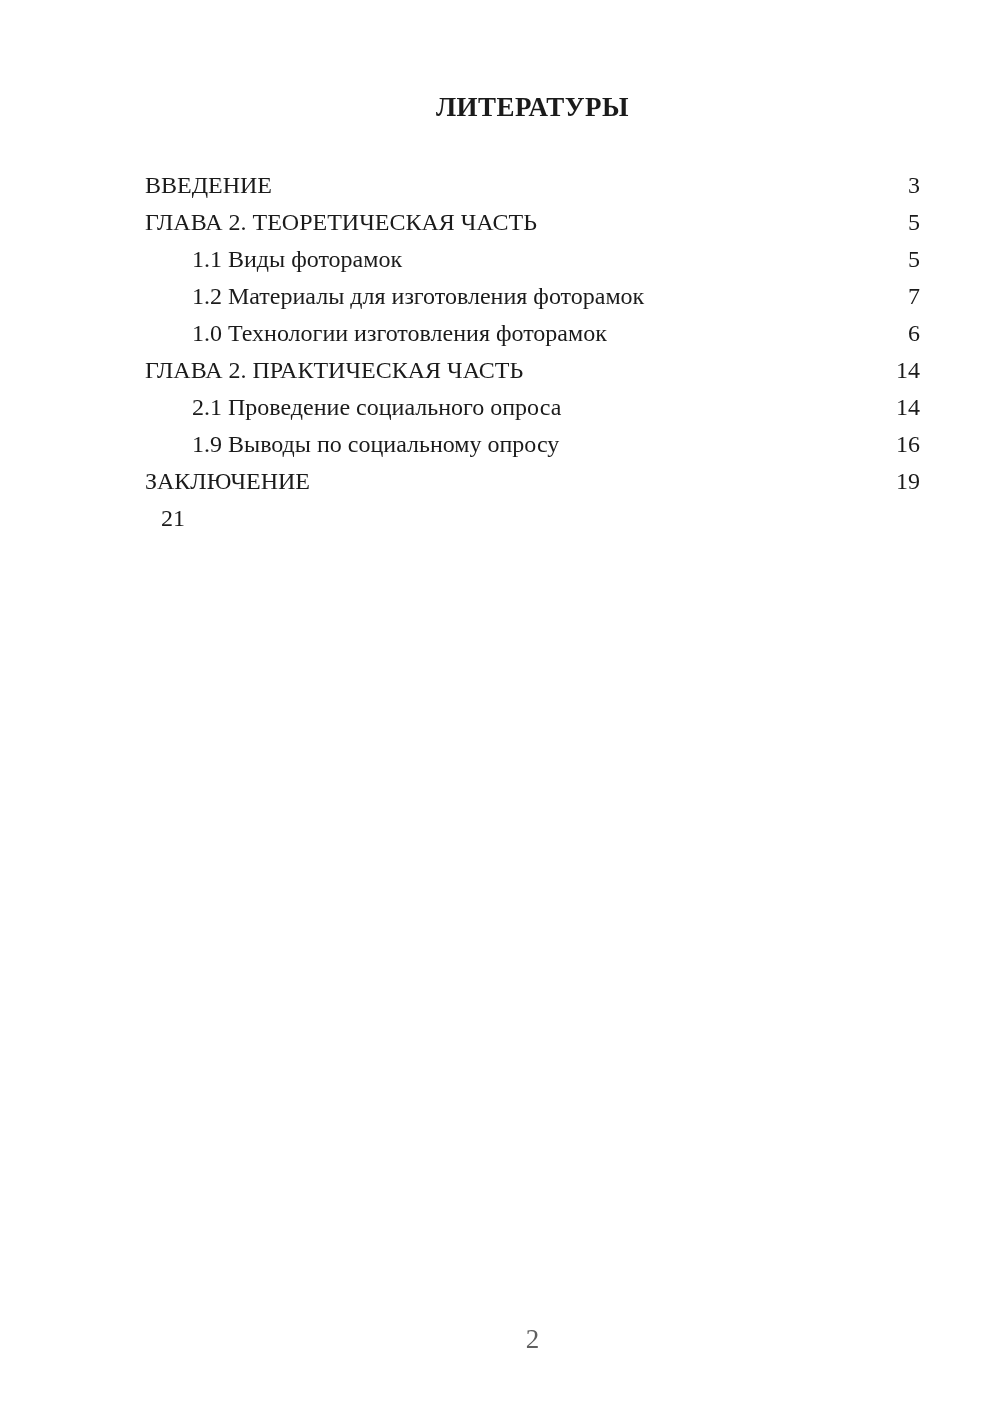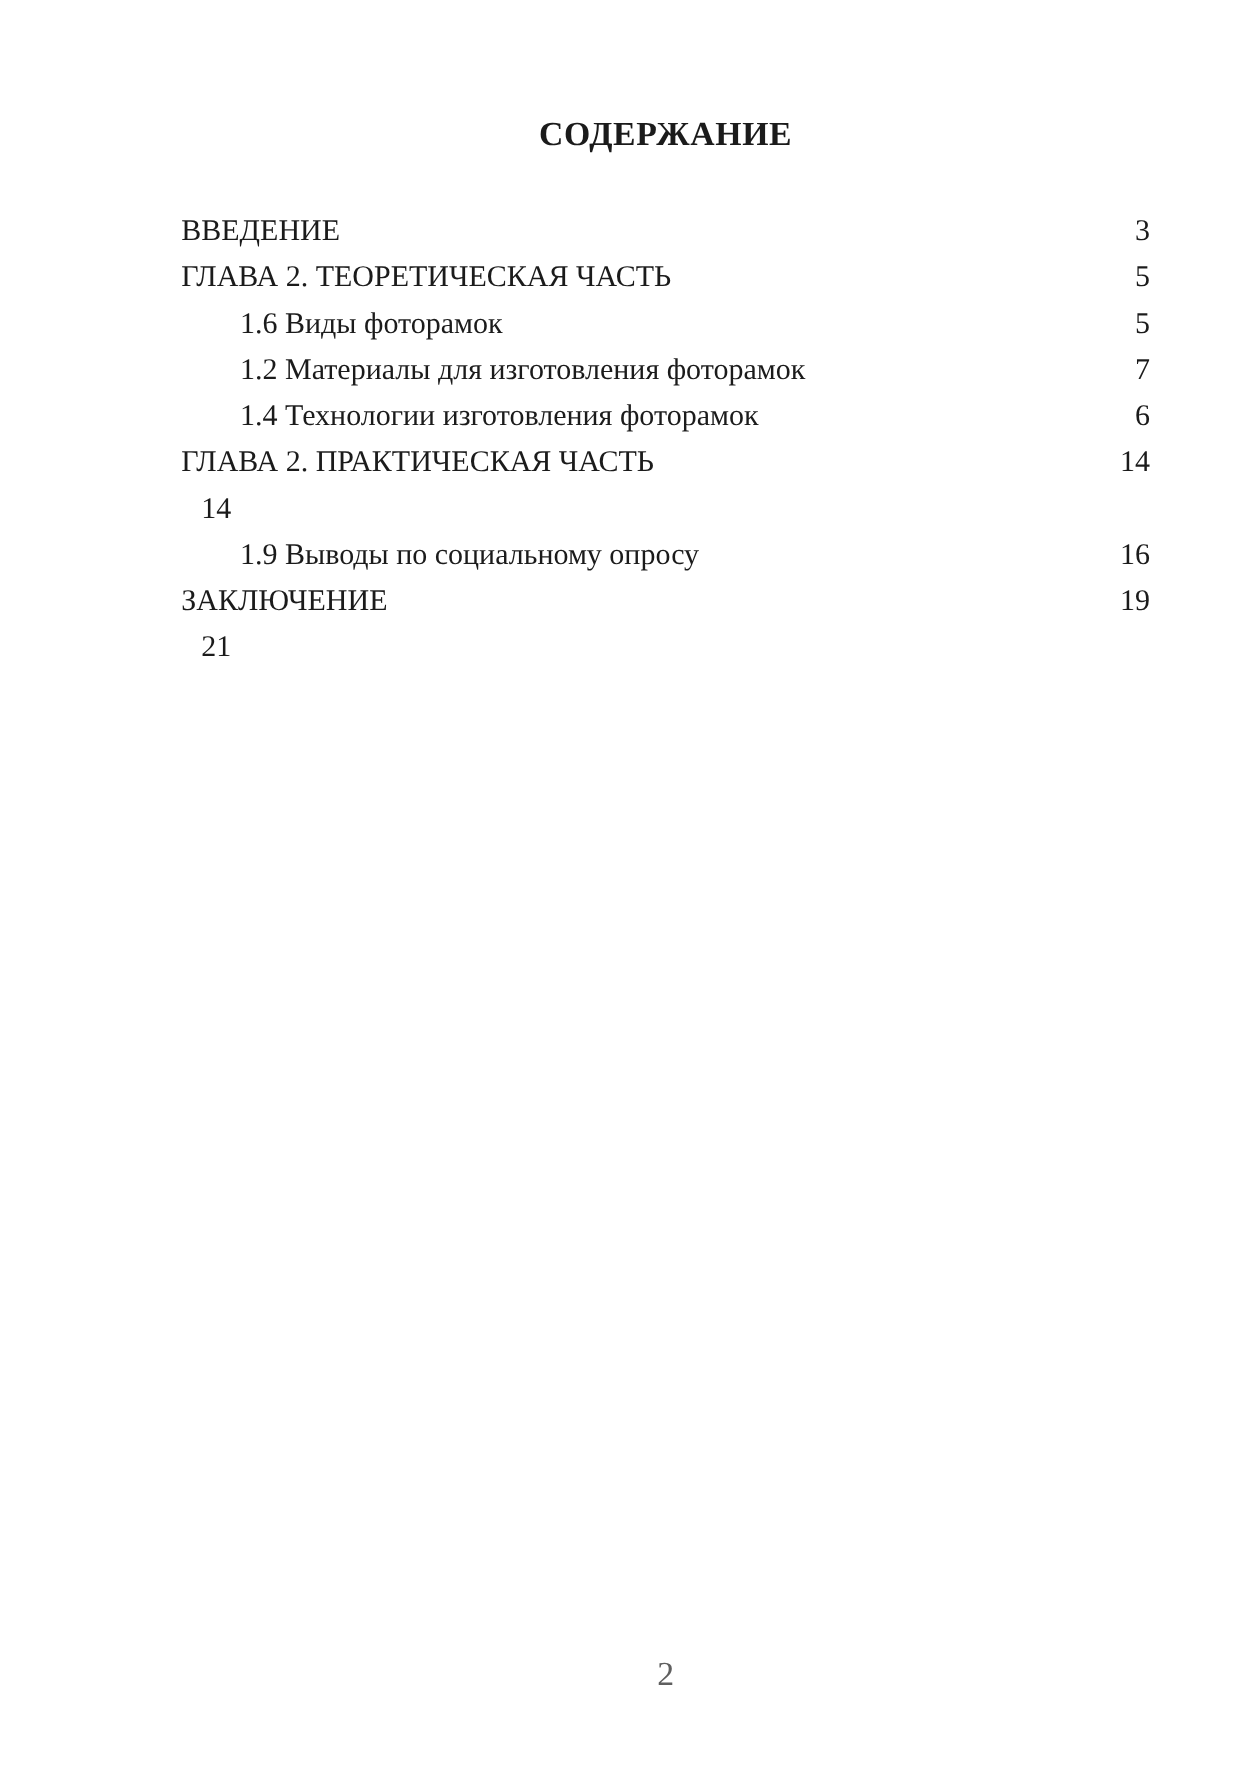--- a/index.html
+++ b/index.html
@@ -60,56 +60,57 @@
     color: #5f5f5f;
   }
 </style>
 </head>
 <body>
 
 <div class="page">
 
   <div class="content">
 
-    <div class="doc-title">СОДЕРЖАНИЕ</div>
+    <div class="doc-title">ЛИТЕРАТУРЫ</div>
 
     <div class="toc-list">
 
       <div class="toc-row">
         <span class="label">ВВЕДЕНИЕ</span>
         <span class="pageno">3</span>
       </div>
 
       <div class="toc-row">
         <span class="label">ГЛАВА 2. ТЕОРЕТИЧЕСКАЯ ЧАСТЬ</span>
         <span class="pageno">5</span>
       </div>
 
       <div class="toc-row indent">
-        <span class="label">1.6 Виды фоторамок</span>
+        <span class="label">1.1 Виды фоторамок</span>
         <span class="pageno">5</span>
       </div>
 
       <div class="toc-row indent">
         <span class="label">1.2 Материалы для изготовления фоторамок</span>
         <span class="pageno">7</span>
       </div>
 
 
       <div class="toc-row indent">
-        <span class="label">1.4 Технологии изготовления фоторамок</span>
+        <span class="label">1.0 Технологии изготовления фоторамок</span>
         <span class="pageno">6</span>
       </div>
 
       <div class="toc-row">
         <span class="label">ГЛАВА 2. ПРАКТИЧЕСКАЯ ЧАСТЬ</span>
         <span class="pageno">14</span>
       </div>
 
       <div class="toc-row indent">
+        <span class="label">2.1 Проведение социального опроса</span>
         <span class="pageno">14</span>
       </div>
 
       <div class="toc-row indent">
         <span class="label">1.9 Выводы по социальному опросу</span>
         <span class="pageno">16</span>
       </div>
 
       <div class="toc-row">
         <span class="label">ЗАКЛЮЧЕНИЕ</span>

